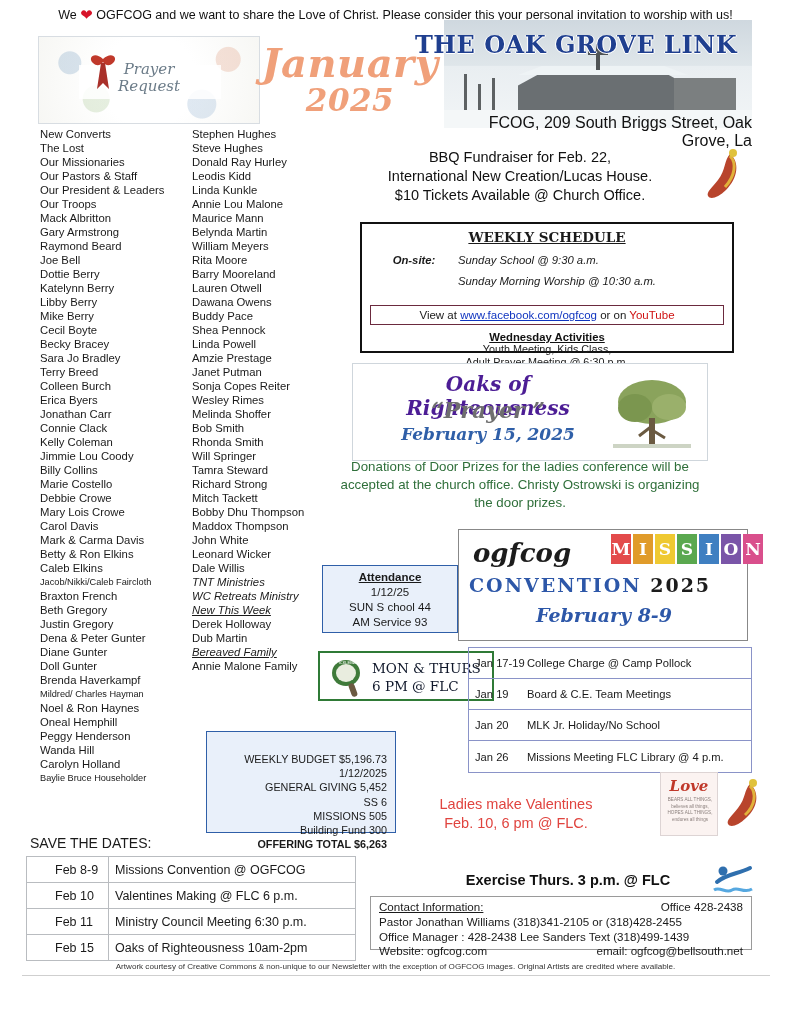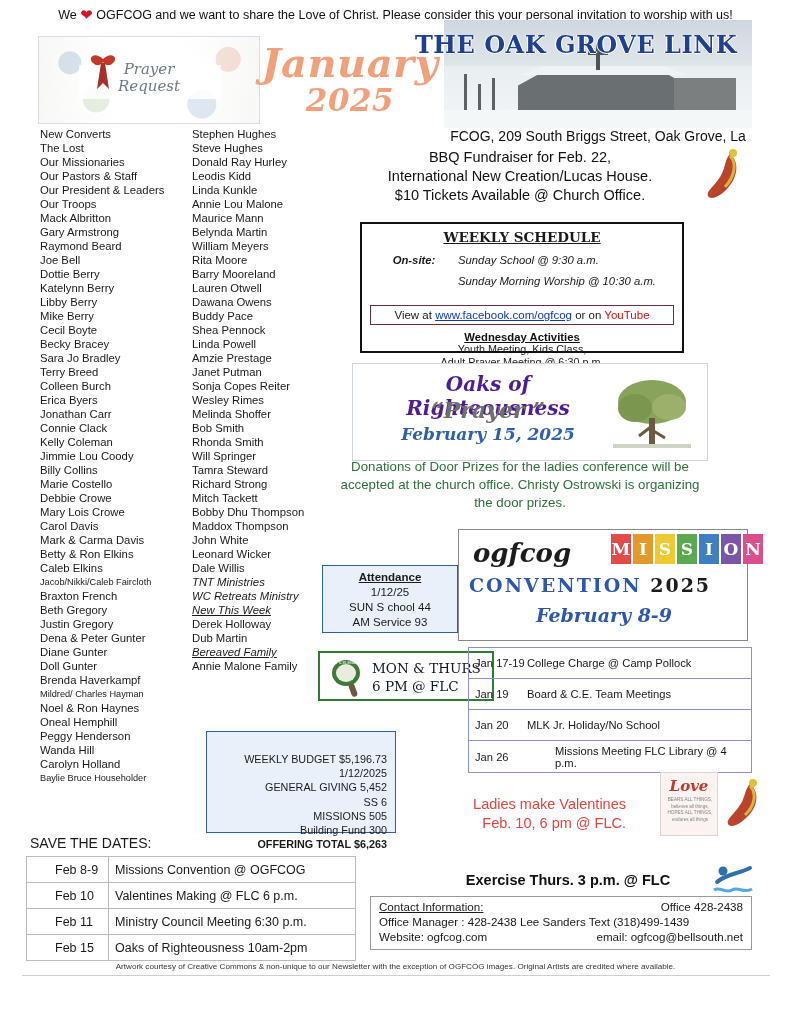--- a/index.html
+++ b/index.html
@@ -87,22 +87,22 @@
     position:absolute; bottom:14px; width:3px; background:#5d6163;
   }
 
   .link-title {
     position:absolute; left:400px; top:30px; width:352px; text-align:center;
     font-family:"DejaVu Serif", serif; font-weight:bold; color:#1f3f8f;
     font-size:24px; letter-spacing:0.5px;
     text-shadow: 0 1px 0 #ffffff, 1px 0 0 #ffffff, -1px 0 0 #ffffff;
   }
   .addr {
-    position:absolute; left:444px; top:128px; width:308px; text-align:center;
-    font-size:14px; color:#111;
+    position:absolute; left:444px; top:114px; width:308px; text-align:right;
+    font-size:16px; color:#111;
   }
 
   
   .names {
     position:absolute; left:40px; top:127px; width:276px;
     font-size:11.3px; line-height:14.0px; color:#1a1a1a;
   }
   .names .col { position:absolute; top:0; }
   .names .c1 { left:0; width:148px; }
   .names .c2 { left:152px; width:124px; }
@@ -113,21 +113,21 @@
 
   
   .bbq {
     position:absolute; left:320px; top:148px; width:400px;
     text-align:center; font-size:14.5px; line-height:19px; color:#111;
   }
   .sausage1 { position:absolute; left:700px; top:148px; width:44px; height:58px; }
 
   
   .wbox {
-    position:absolute; left:360px; top:222px; width:324px; height:131px;
+    position:absolute; left:360px; top:222px; width:374px; height:131px;
     border:2px solid #111; background:#ffffff; padding:5px 8px;
   }
   .wbox .title {
     text-align:center; font-weight:bold; font-size:13.5px; text-decoration:underline;
     font-family:"DejaVu Serif", serif;
   }
   .wbox .row { display:flex; font-size:11.3px; margin-top:9px; }
   .wbox .lbl { width:88px; font-weight:bold; font-style:italic; text-align:center; }
   .wbox .val { flex:1; font-style:italic; }
   .wbox .view {
@@ -217,36 +217,36 @@
     line-height:18px; color:#0f172a;
   }
   .paddle { position:absolute; left:6px; top:4px; width:44px; height:42px; }
 
   
   .jtab {
     position:absolute; left:468px; top:647px; width:284px;
     border:1px solid #8a93c8; font-size:11.2px;
   }
   .jtab .r { display:flex; border-bottom:1px solid #8a93c8; height:31px; align-items:center; }
-  .jtab .r:last-child { border-bottom:none;gap:28px; }
+  .jtab .r:last-child { border-bottom:none; }
   .jtab .d { width:58px; padding-left:6px; }
   .jtab .e { flex:1; }
 
   
   .budget {
     position:absolute; left:206px; top:731px; width:190px; height:102px;
     border:1px solid #2f5fa8; background:#e9f0fa;
     font-size:10.8px; line-height:14.2px; text-align:right; padding:20px 8px 0 6px;
   }
   .budget .tot { font-weight:bold; }
 
   
   .val-txt {
     position:absolute; left:406px; top:795px; width:220px;
-    text-align:right; font-size:14.5px; line-height:19px; color:#e0443f;
+    text-align:center; font-size:14.5px; line-height:19px; color:#e0443f;
   }
   .loveimg {
     position:absolute; left:660px; top:772px; width:58px; height:64px;
     border:1px solid #ddd4d4; background:#fbf3f1; overflow:hidden;
   }
   .loveimg .lw {
     position:absolute; left:0; top:4px; width:100%; text-align:center;
     font-family:"DejaVu Serif", serif; font-style:italic; font-weight:bold;
     color:#c0392b; font-size:15px;
   }
@@ -582,20 +582,21 @@
     <circle cx="11" cy="9" r="4.5" fill="#2f6fae"></circle>
     <path d="M5 20 C14 12 26 12 38 6" stroke="#2f6fae" stroke-width="4" fill="none" stroke-linecap="round"></path>
     <path d="M2 28 C8 24 14 32 20 28 C26 24 32 32 40 27" stroke="#56a8e0" stroke-width="3" fill="none"></path>
   </svg>
 
   <div class="contact">
     <div class="row1">
       <span class="u">Contact Information:</span>
       <span>Office 428-2438</span>
     </div>
+    <div>Pastor Jonathan Williams (318)341-2105 or (318)428-2455</div>
     <div>Office Manager : 428-2438 Lee Sanders Text (318)499-1439</div>
     <div class="r2">
       <span>Website:  ogfcog.com</span>
       <span>email: ogfcog@bellsouth.net</span>
     </div>
   </div>
 
   <div class="hr"></div>
   <div class="footer">Artwork courtesy of Creative Commons &amp; non-unique to  our Newsletter with the exception of OGFCOG images. Original Artists are credited where available.</div>
 </div>

